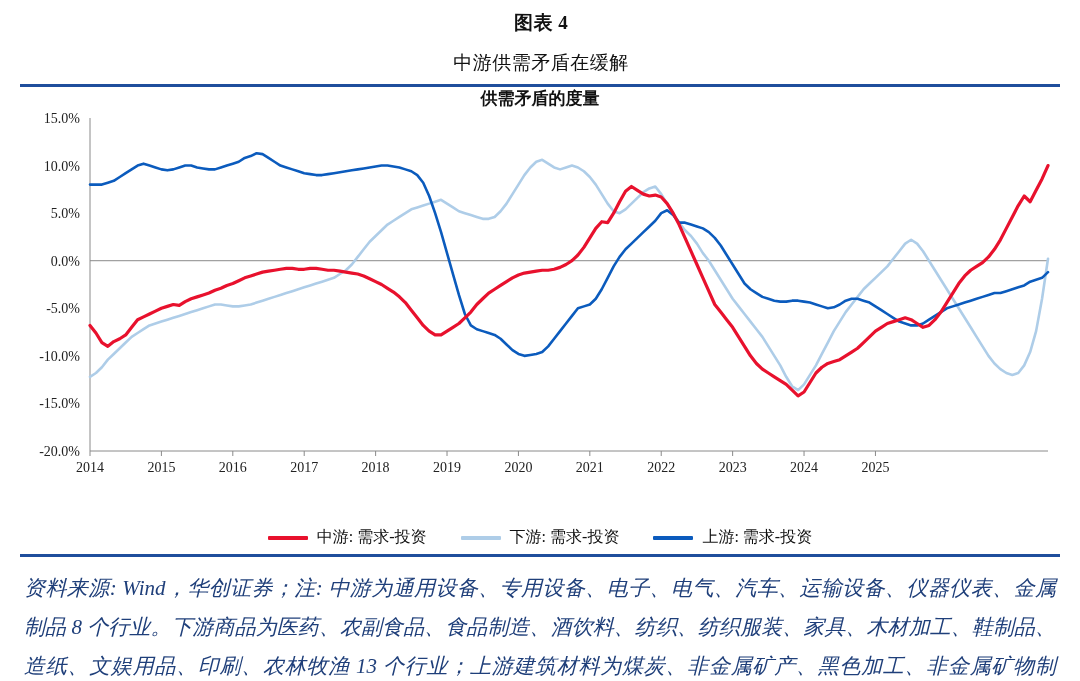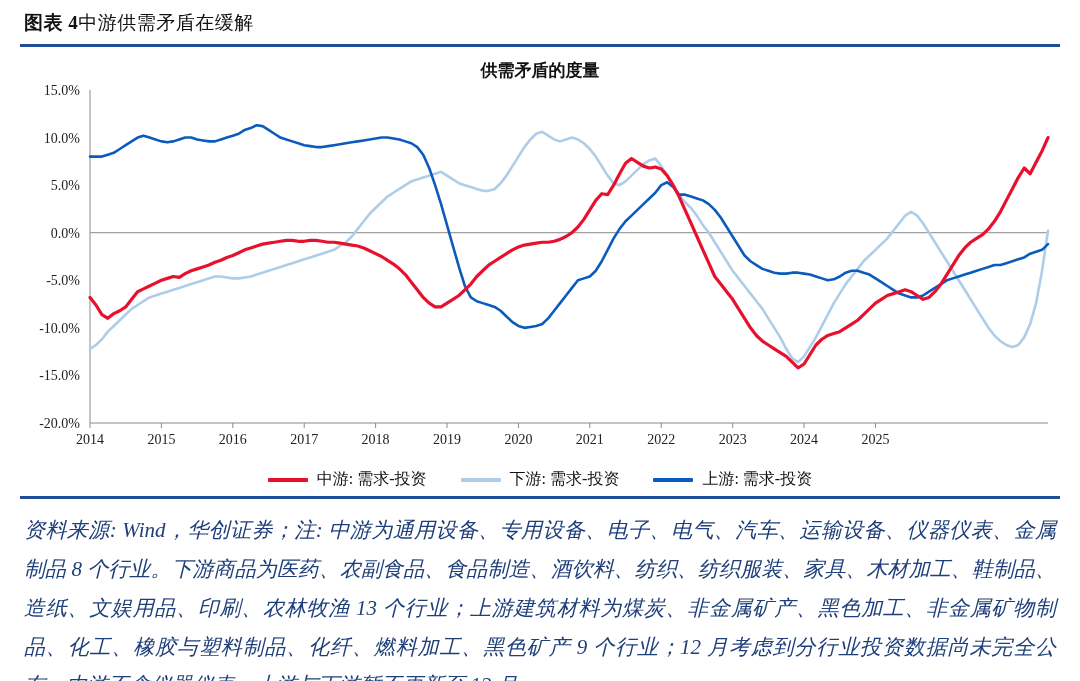--- a/index.html
+++ b/index.html
@@ -19,21 +19,23 @@
     width: 1080px;
     height: 681px;
     position: relative;
     box-sizing: border-box;
     padding: 0 18px;
   }
   
   .fig-header {
     display: flex;
     align-items: center;
+    gap: 14px;
     padding: 10px 4px 8px 6px;
+    flex-direction: column;
   }
   .fig-label {
     font-family: "Liberation Serif", serif;
     font-weight: bold;
     font-size: 19px;
     color: #111111;
     letter-spacing: 0.5px;
   }
   .fig-title {
     font-family: "Liberation Serif", serif;
@@ -54,38 +56,37 @@
   .chart-wrap {
     position: relative;
     height: 420px;
   }
   .chart-title {
     text-align: center;
     font-family: "Liberation Serif", serif;
     font-size: 17px;
     font-weight: bold;
     color: #111111;
-    padding-top: 12px;
   }
   .plot-host {
     position: relative;
     width: 1044px;
     height: 375px;
     text-align: center;
   }
   .plot-host svg {
     display: block;
   }
   
   .legend {
     display: flex;
     justify-content: center;
     align-items: center;
     gap: 34px;
-    margin-top: 2px;
+    margin-top: 20px;
   }
   .legend-item {
     display: flex;
     align-items: center;
     gap: 9px;
     font-family: "Liberation Serif", serif;
     font-size: 16px;
     color: #111111;
   }
   .legend-swatch {

